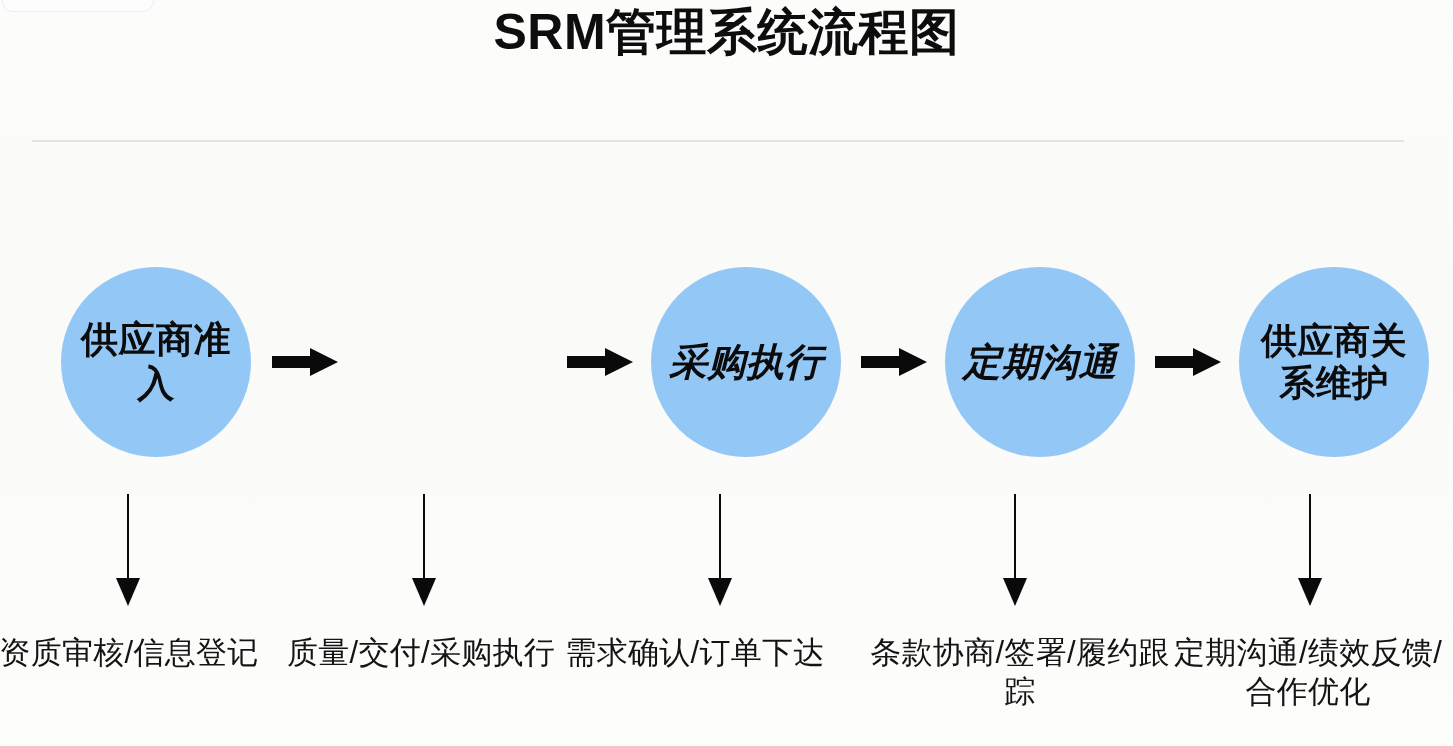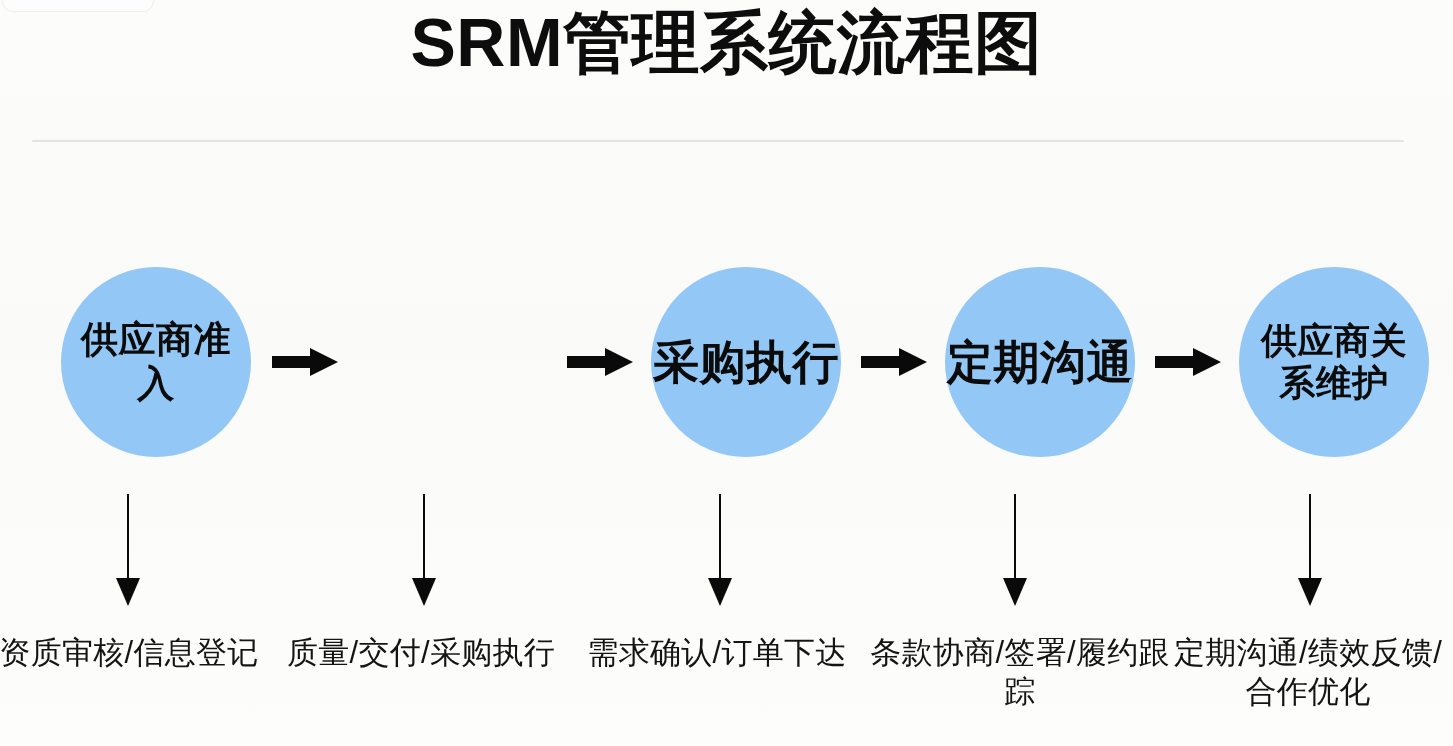--- a/index.html
+++ b/index.html
@@ -36,21 +36,21 @@
     box-sizing: border-box;
   }
 
   
   .title {
     position: absolute;
     left: 0;
     top: 4px;
     width: 1453px;
     text-align: center;
-    font-size: 68px;
+    font-size: 50px;
     font-weight: 700;
     letter-spacing: 0.5px;
     color: #0d0d0d;
     line-height: 1.12;
     white-space: nowrap;
   }
 
   
   .divider {
     position: absolute;
@@ -88,22 +88,23 @@
     font-size: 37px;
     font-weight: 700;
     color: #0b0b0b;
     line-height: 1.18;
     letter-spacing: 0.5px;
     padding: 0 8px;
     word-break: break-word;
   }
   .node.wide .node-label { font-size: 36px; }
   .node.single .node-label {
-    font-size: 46px;
+    font-size: 38px;
     white-space: nowrap;
+    font-style: italic;
   }
 
   .n1 { left: 33px; }
   .n2 { left: 328px; }
   .n3 { left: 623px; }
   .n4 { left: 917px; }
   .n5 { left: 1211px; justify-content: flex-end; }
 
   
   .harrow {
@@ -135,21 +136,21 @@
     top: 634px;
     text-align: center;
     font-size: 31px;
     font-weight: 400;
     color: #141414;
     line-height: 1.25;
     letter-spacing: 0.3px;
   }
   .c1 { left: -6px;   width: 270px; }
   .c2 { left: 286px;  width: 270px; }
-  .c3 { left: 582px;  width: 270px; }
+  .c3 { left: 560px;  width: 270px; }
   .c4 { left: 865px;  width: 310px; }
   .c5 { left: 1172px; width: 272px; }
 </style>
 </head>
 <body>
 
 <div id="canvas">
 
   <div class="top-pill"></div>
 

